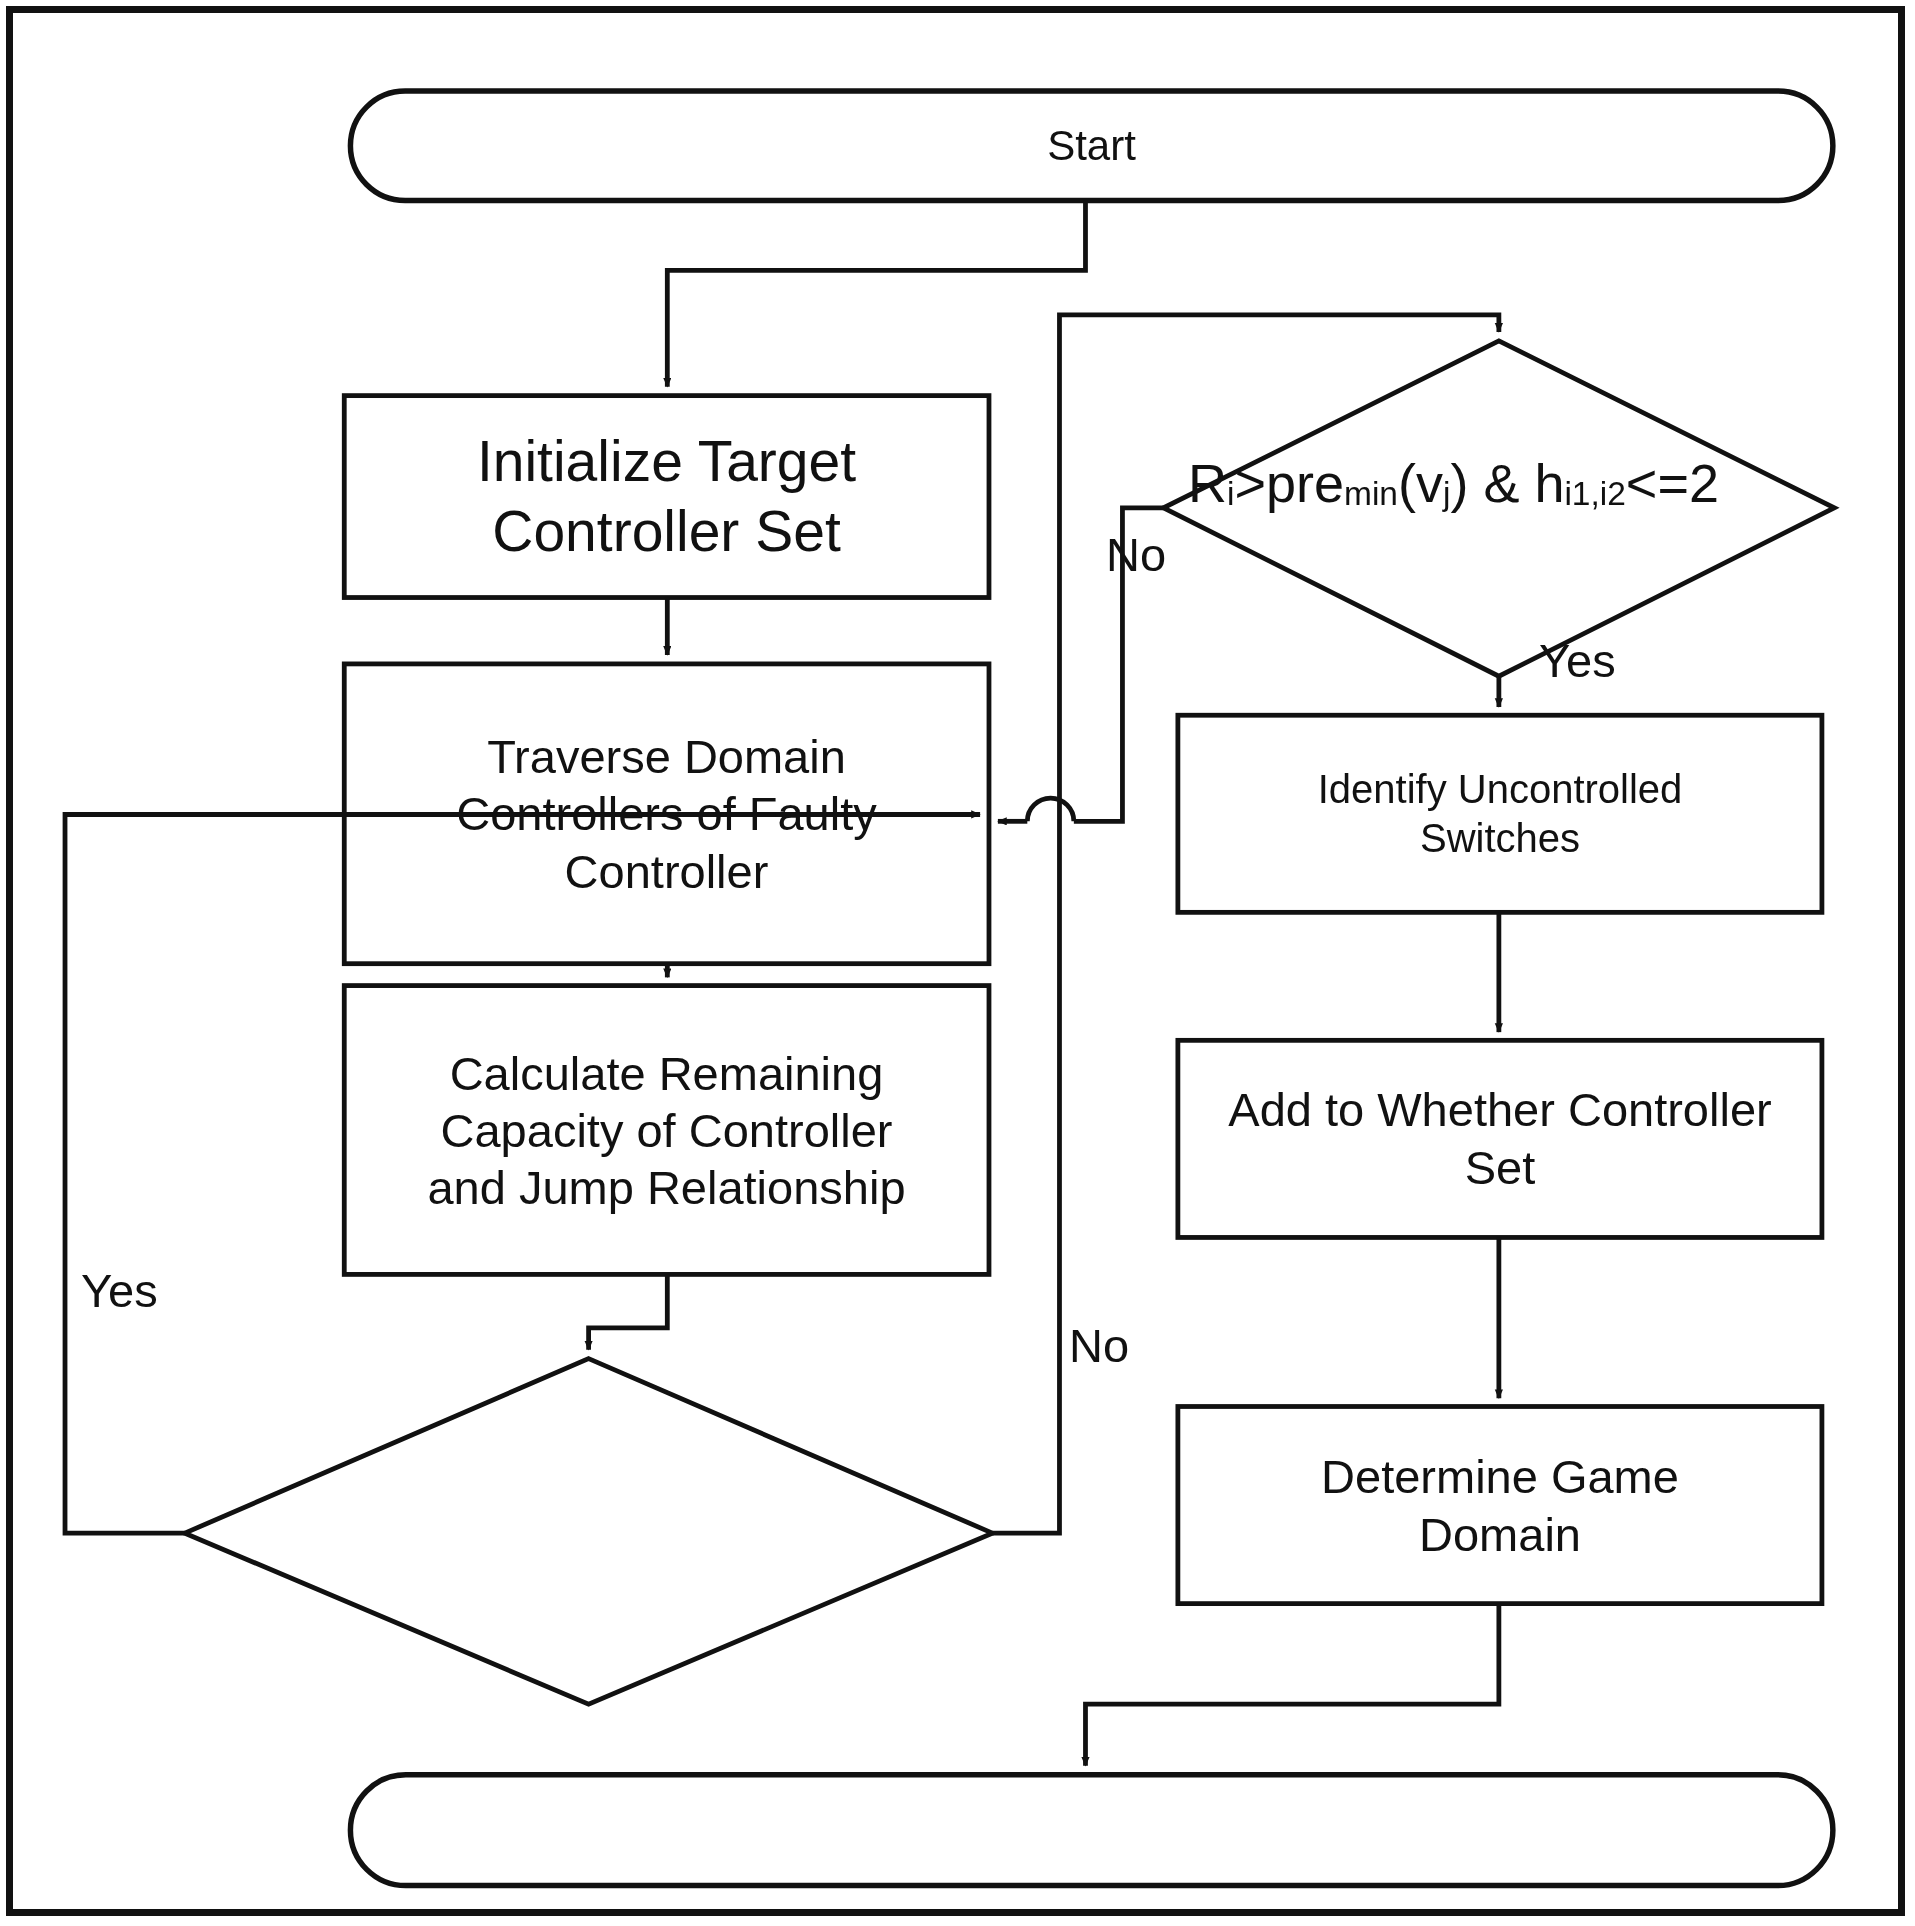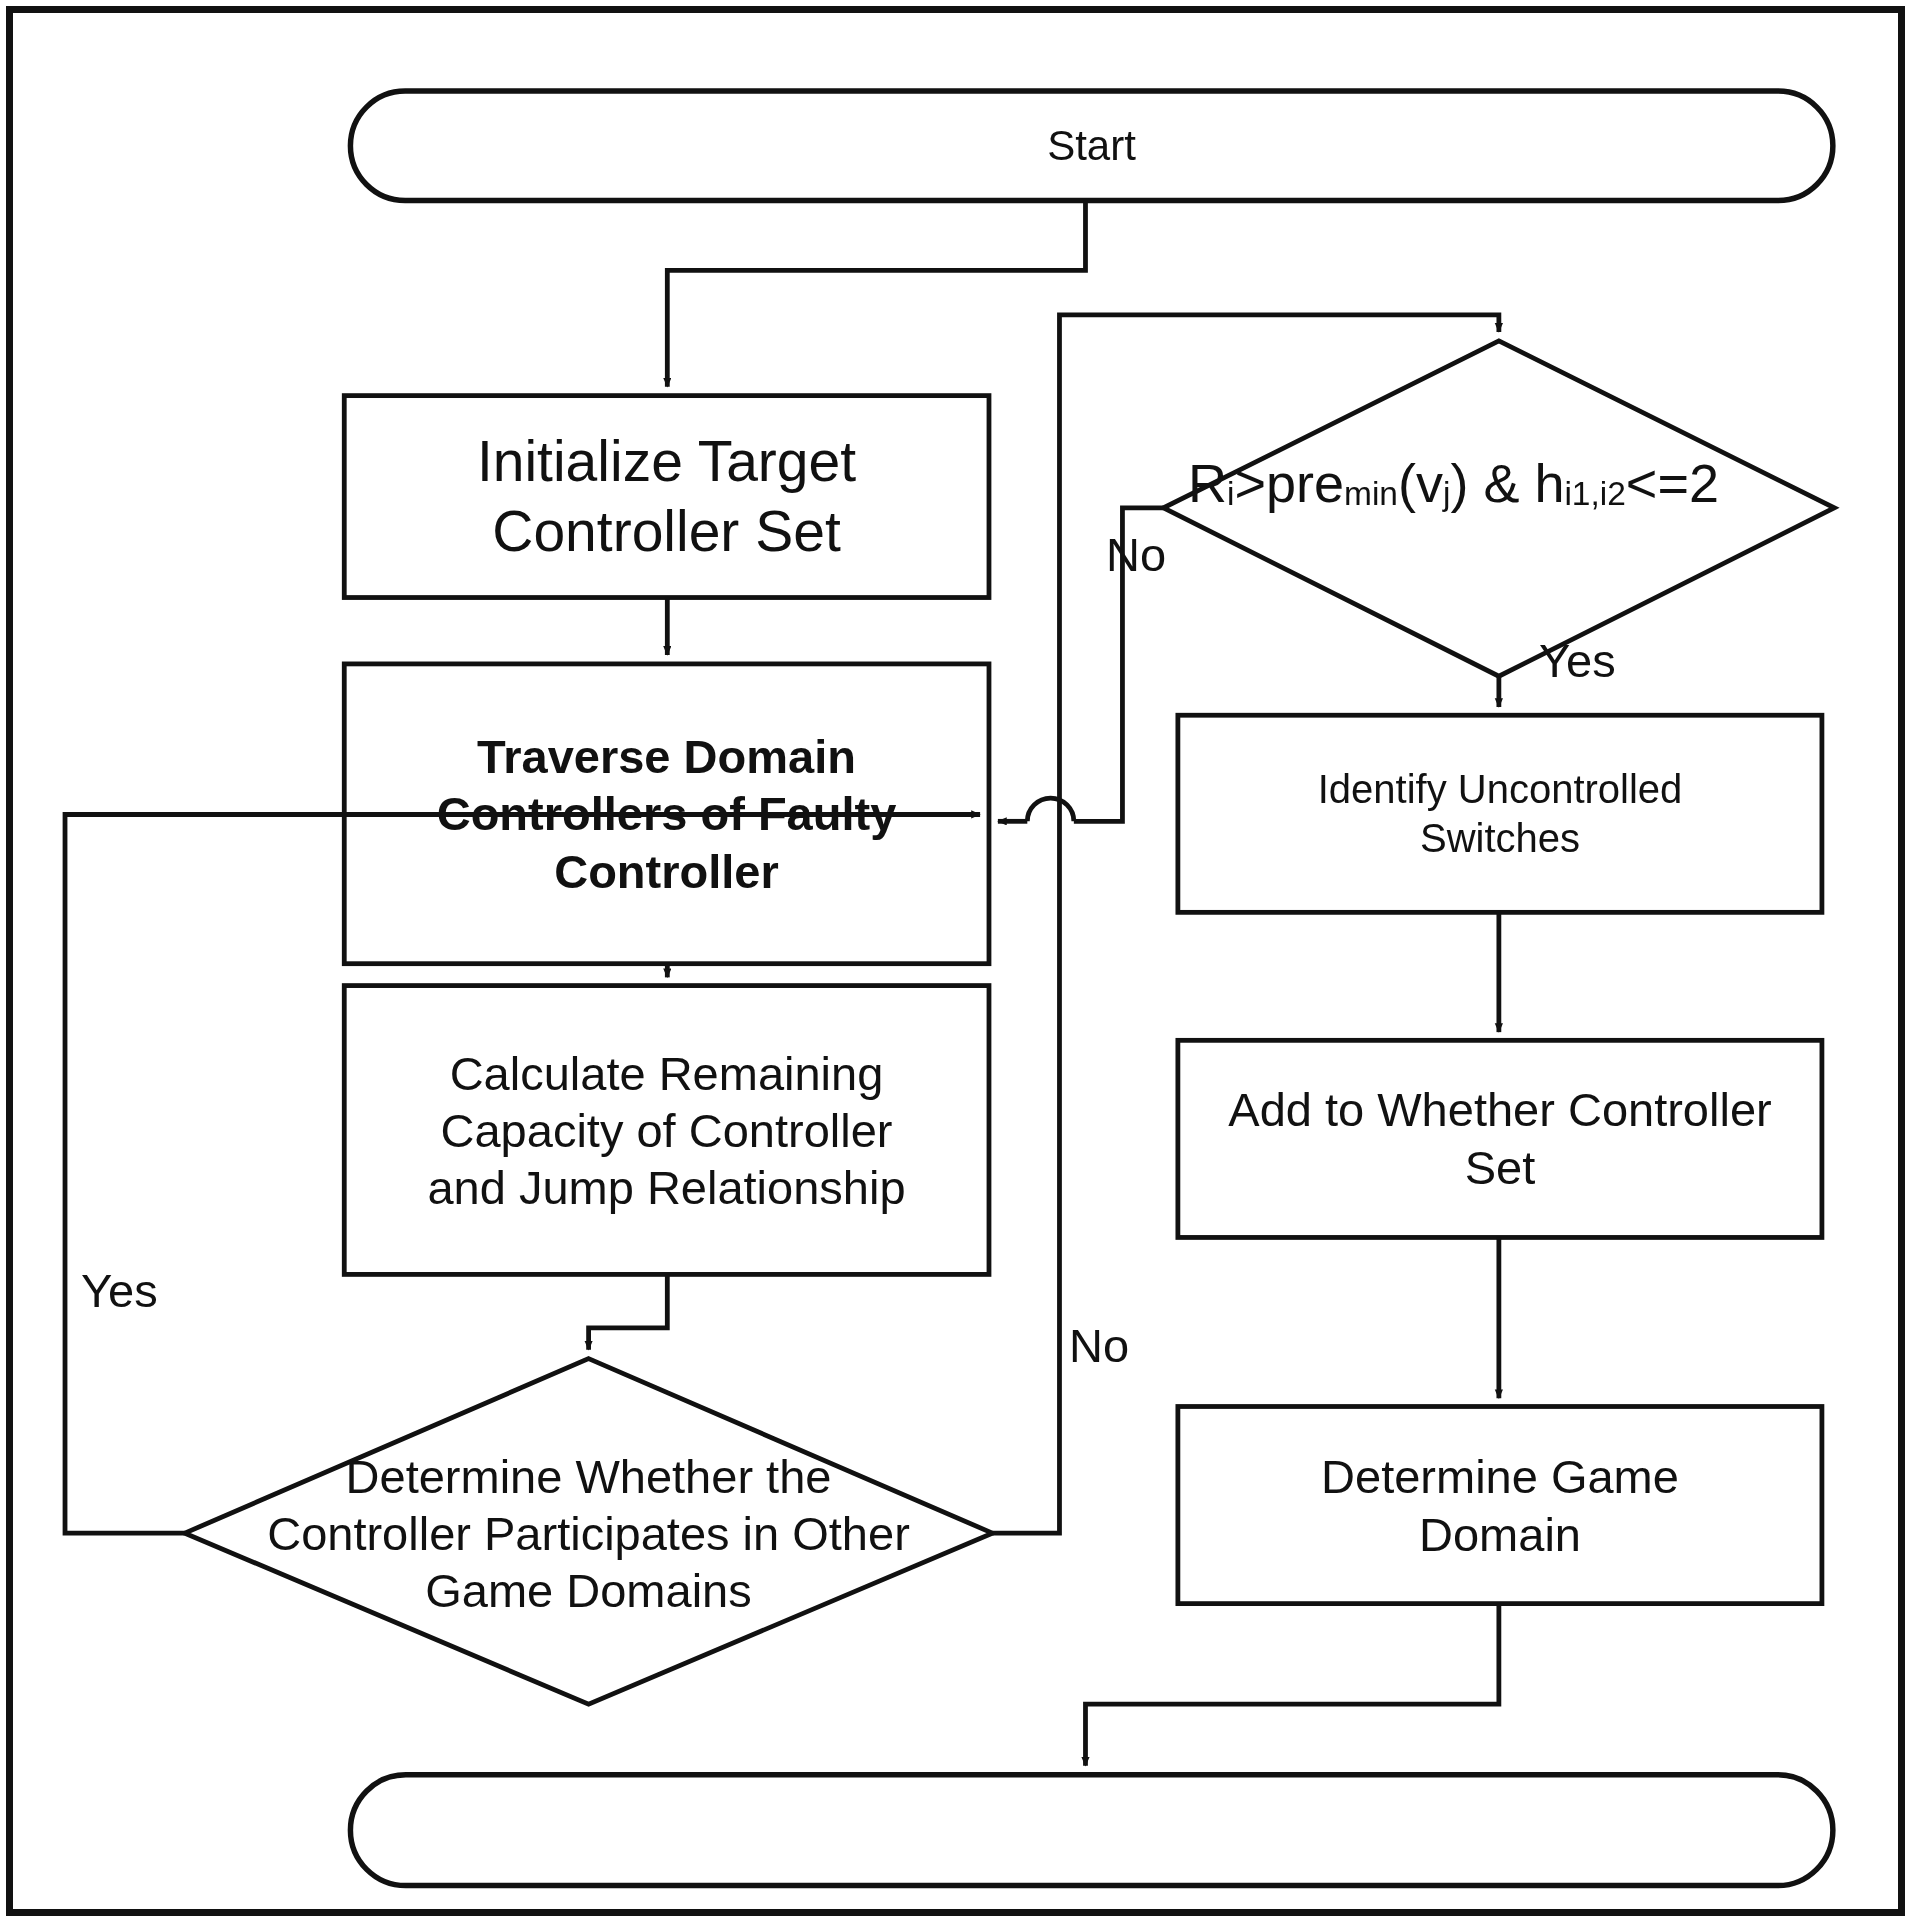--- a/index.html
+++ b/index.html
@@ -77,31 +77,28 @@
 
       <path d="M2190,2343 L2190,2490 L1586,2490 L1586,2580" marker-end="url(#arrow)"></path>
     </g>
   </svg>
 
   <div class="nodetext" style="left:350px;top:91px;width:1483px;height:110px;font-size:42px;">Start</div>
 
   <div class="nodetext" style="left:344px;top:396px;width:645px;height:202px;font-size:57px;">Initialize Target
 Controller Set</div>
 
-  <div class="nodetext" style="left:344px;top:664px;width:645px;height:300px;font-size:47px;font-weight:bold;">Traverse Domain
+  <div class="nodetext" style="left:344px;top:664px;width:645px;height:300px;font-size:47px;">Traverse Domain
 Controllers of Faulty
 Controller</div>
 
   <div class="nodetext" style="left:344px;top:986px;width:645px;height:289px;font-size:47px;">Calculate Remaining
 Capacity of Controller
 and Jump Relationship</div>
 
-  <div class="nodetext" style="left:171px;top:1400px;width:835px;height:267px;font-size:47px;">Determine Whether the
-Controller Participates in Other
-Game Domains</div>
 
   <div class="nodetext" id="cond-label" style="left:1188px;top:436px;width:691px;height:96px;font-size:54px;white-space:nowrap;justify-content:flex-start;align-items:center;">R<sub>i</sub>&gt;pre<sub>min</sub>(v<sub>j</sub>) &amp; h<sub>i1,i2</sub>&lt;=2</div>
 
   <div class="nodetext" style="left:1178px;top:715px;width:644px;height:197px;font-size:40px;">Identify Uncontrolled
 Switches</div>
 
   <div class="nodetext" style="left:1178px;top:1040px;width:644px;height:197px;font-size:47px;">Add to Whether Controller
 Set</div>
 
   <div class="nodetext" style="left:1178px;top:1407px;width:644px;height:197px;font-size:47px;">Determine Game

